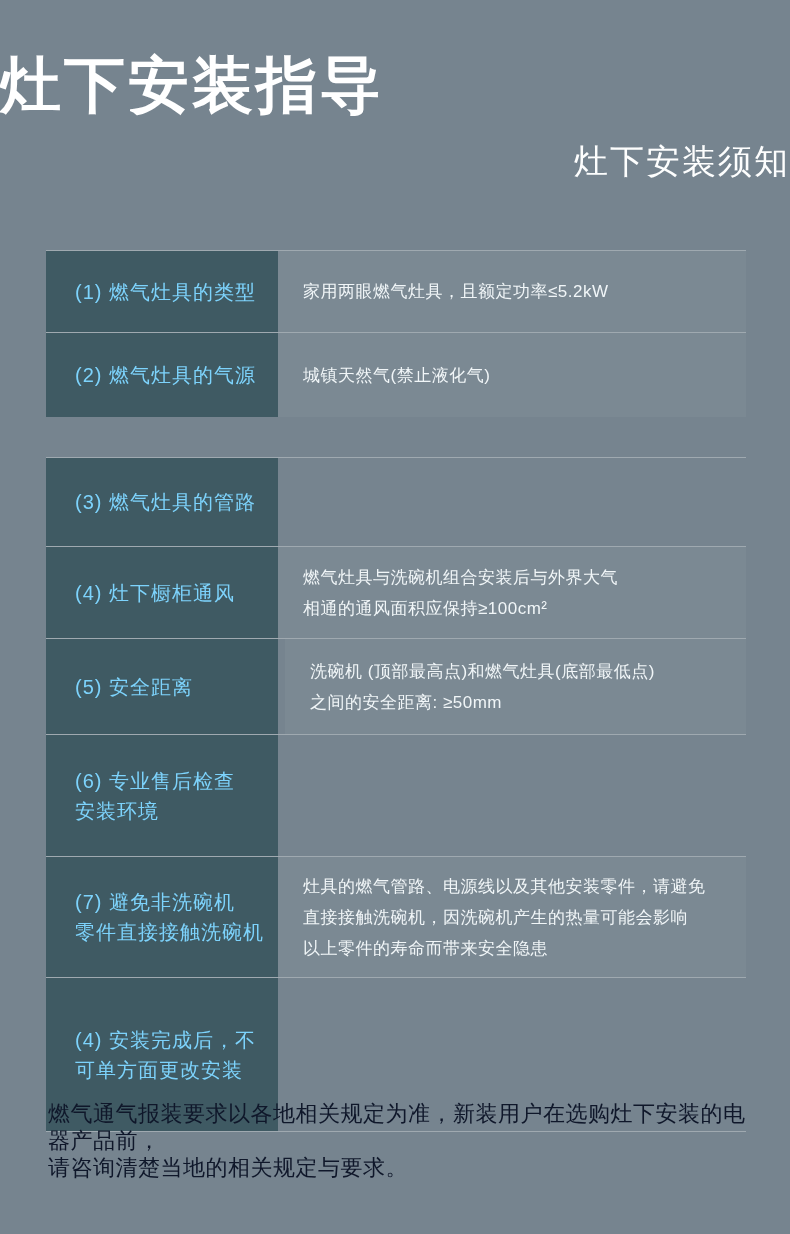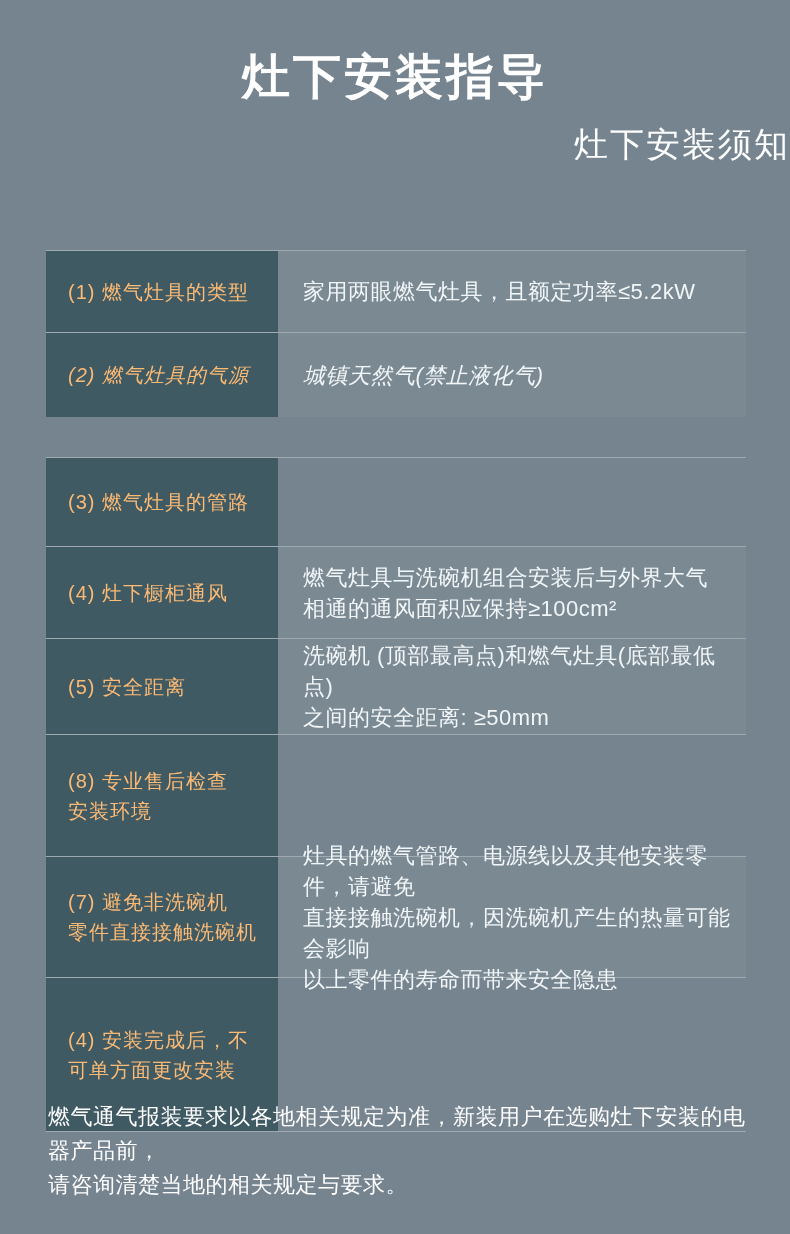--- a/index.html
+++ b/index.html
@@ -11,22 +11,21 @@
     position:relative;
   }
   .page{
     position:relative;
     width:790px;height:1234px;
     background:#76848F;
   }
   .page-title{
     margin:0;
     padding-top:46px;
-    text-align:center;
-    font-size:48px;
+    font-size:61px;
     font-weight:900;
     letter-spacing:3px;
     color:#FFFFFF;
     line-height:1.3;
   }
   .page-subtitle{
     margin:0;
     margin-top:14px;
     text-align:right;
     font-size:34px;
@@ -40,64 +39,64 @@
     top:250px;
     width:700px;
     border-bottom:1px solid rgba(255,255,255,0.30);
   }
   .spec-row{
     display:flex;
     border-top:1px solid rgba(255,255,255,0.30);
   }
   
   .spec-row:nth-child(1){height:81px;}
-  .spec-row:nth-child(2){height:84px;font-style:italic;}
+  .spec-row:nth-child(2){height:84px;}
   .spec-row:nth-child(3){height:88px;margin-top:40px;}
   .spec-row:nth-child(4){height:91px;}
-  .spec-row:nth-child(5){height:95px;}
+  .spec-row:nth-child(5){height:95px;gap:7px;}
   .spec-row:nth-child(6){height:121px;}
   .spec-row:nth-child(7){height:120px;}
   .spec-row:nth-child(8){height:153px;}
   .row-label{
     width:232px;
     box-sizing:border-box;
     background:#3F5A63;
-    color:#fdba74;
+    color:#7dd3fc;
     font-size:20px;
     line-height:30px;
     letter-spacing:1px;
     display:flex;
     align-items:center;
-    padding-left:22px;
+    padding-left:29px;
     padding-right:10px;
     white-space:pre-line;
     flex-shrink:0;
   }
   .row-content{
     width:468px;
     box-sizing:border-box;
     background:rgba(255,255,255,0.045);
     color:#F1F6F8;
-    font-size:22px;
+    font-size:17px;
     line-height:31px;
     letter-spacing:0.5px;
     display:flex;
     align-items:center;
     padding-left:25px;
     padding-right:12px;
     white-space:pre-line;
   }
   .footer-note{
     position:absolute;
     left:48px;
     top:1100px;
     width:710px;
-    color:#ffffff;
+    color:#0f172a;
     font-size:22px;
-    line-height:34px;
+    line-height:27px;
     letter-spacing:0.5px;
     white-space:pre-line;
   }
 </style>
 </head>
 <body>
 
 <div class="page">
 
   <h1 class="page-title">灶下安装指导</h1>
@@ -119,21 +118,21 @@
       <div class="row-label">(4) 灶下橱柜通风</div>
       <div class="row-content">燃气灶具与洗碗机组合安装后与外界大气
 相通的通风面积应保持≥100cm²</div>
     </div>
     <div class="spec-row">
       <div class="row-label">(5) 安全距离</div>
       <div class="row-content">洗碗机 (顶部最高点)和燃气灶具(底部最低点)
 之间的安全距离: ≥50mm</div>
     </div>
     <div class="spec-row">
-      <div class="row-label">(8) 专业售后检查
+      <div class="row-label">(6) 专业售后检查
 安装环境</div>
     </div>
     <div class="spec-row">
       <div class="row-label">(7) 避免非洗碗机
 零件直接接触洗碗机</div>
       <div class="row-content">灶具的燃气管路、电源线以及其他安装零件，请避免
 直接接触洗碗机，因洗碗机产生的热量可能会影响
 以上零件的寿命而带来安全隐患</div>
     </div>
     <div class="spec-row">

